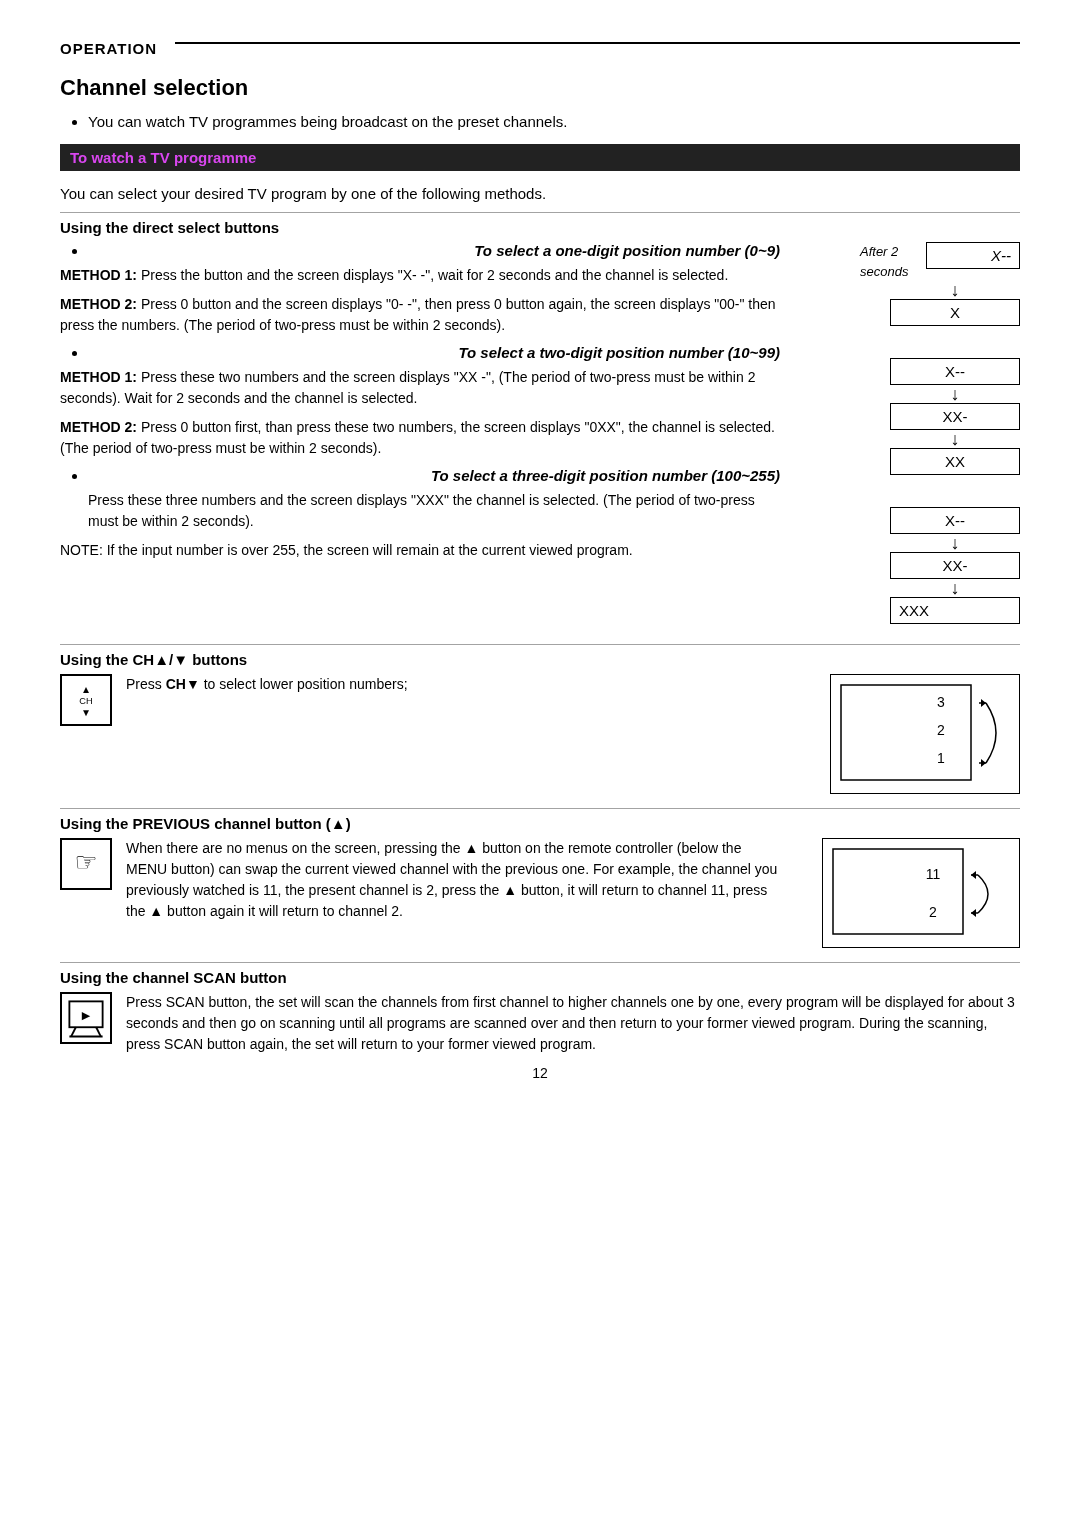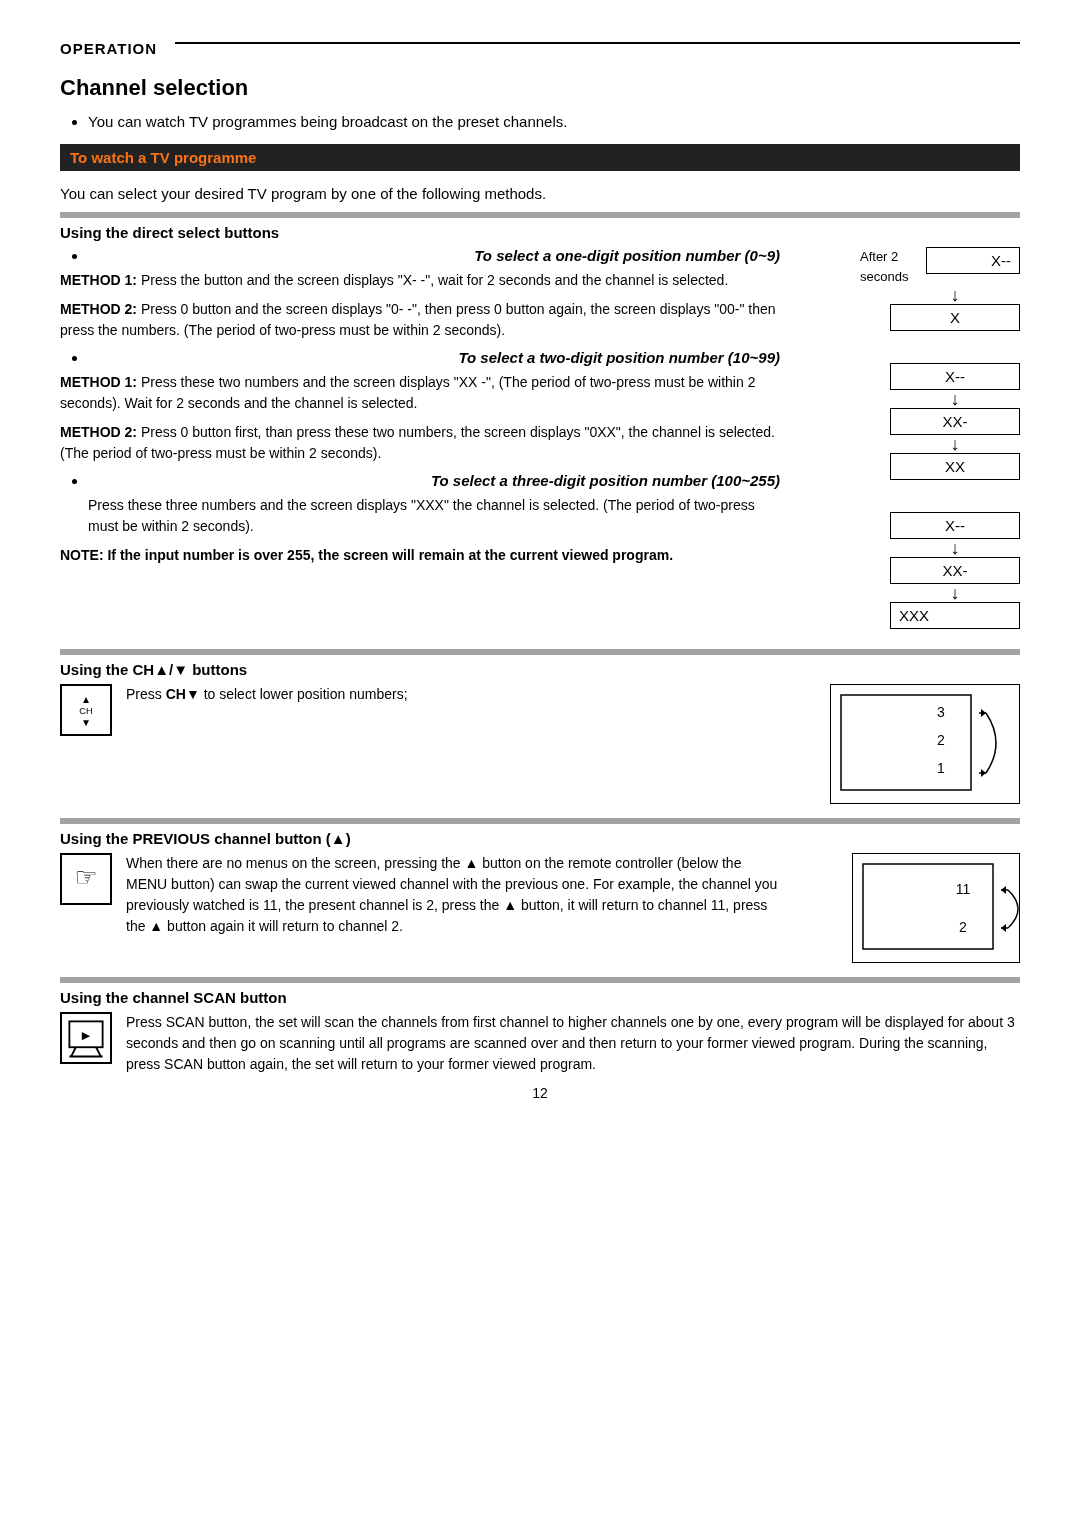--- a/index.html
+++ b/index.html
@@ -44,21 +44,21 @@
     .intro-bullet {
       list-style: disc;
       margin-left: 28px;
       margin-bottom: 14px;
       font-size: 15px;
     }
 
     
     .section-bar {
       background: #222;
-      color: #f97316;
+      color: #d946ef;
       font-size: 15px;
       font-weight: bold;
       padding: 5px 10px;
       margin-bottom: 14px;
     }
 
     
     .body-text {
       font-size: 15px;
       margin-bottom: 10px;
@@ -81,21 +81,21 @@
       flex-direction: column;
       align-items: flex-end;
       gap: 8px;
       padding-top: 0;
     }
 
     
     .subsection-header {
       font-size: 15px;
       font-weight: bold;
-      border-top: 6px solid #a3a3a3;
+      border-top: 1px solid #a3a3a3;
       padding-top: 6px;
       margin-top: 6px;
       margin-bottom: 6px;
     }
 
     
     .bullet-italic {
       list-style: disc;
       margin-left: 28px;
       margin-bottom: 6px;
@@ -116,21 +116,20 @@
     .method-label {
       font-weight: bold;
     }
 
     
     .note-text {
       font-size: 14px;
       margin-top: 6px;
       margin-bottom: 10px;
       line-height: 1.5;
-      font-weight: bold;
     }
 
     
     .arrow-down {
       text-align: center;
       font-size: 18px;
       line-height: 1;
     }
 
     
@@ -227,21 +226,21 @@
       <span>Press these three numbers and the screen displays "XXX" the channel is selected. (The period of two-press must be within 2 seconds).</span>
     </div>
 
     <p class="note-text">NOTE: If the input number is over 255, the screen will remain at the current viewed program.</p>
 
   </div>
 
   <div class="right-col">
 
     <div class="diag-group">
-      <div style="display:flex; align-items:flex-start; gap:18px; width:160px;">
+      <div style="display:flex; align-items:flex-start; gap:18px; width:160px;font-style:italic;">
         <div style="font-size:13px; line-height:1.5;">
           <span>After 2</span><br>
           <span>seconds</span>
         </div>
         <div class="small-box-diag">
           <span>X--</span>
         </div>
       </div>
       <div style="width:130px; text-align:center; margin-left:30px;">
         <div class="arrow-down">↓</div>
@@ -339,21 +338,21 @@
           <text x="26" y="34" text-anchor="middle" font-size="28" font-family="Arial">☞</text>
         </svg>
       </div>
       <div class="icon-row-text">
         <p>When there are no menus on the screen, pressing the ▲ button on the remote controller (below the MENU button) can swap the  current viewed channel with the previous one. For example, the channel you previously watched is 11, the present channel is 2, press the ▲ button, it will return to channel 11, press the ▲ button again it will return to channel 2.</p>
       </div>
     </div>
   </div>
 
   <div class="right-col" style="padding-top:0; justify-content:flex-start;">
-    <div style="position:relative; width:168px; height:110px; border:1.5px solid #000;">
+    <div style="position:relative; width:198px; height:110px; border:1.5px solid #000;">
       <svg width="190" height="110" viewBox="0 0 190 110">
         <rect x="10" y="10" width="130" height="85" fill="none" stroke="#000" stroke-width="1.5"></rect>
 
         <text x="110" y="40" font-size="14" font-family="Arial" text-anchor="middle">11</text>
         <text x="110" y="78" font-size="14" font-family="Arial" text-anchor="middle">2</text>
 
         <path d="M 155 36 L 148 36" stroke="#000" stroke-width="1.5" fill="none"></path>
         <polygon points="148,36 153,32 153,40" fill="#000"></polygon>
         <path d="M 155 74 L 148 74" stroke="#000" stroke-width="1.5" fill="none"></path>
         <polygon points="148,74 153,70 153,78" fill="#000"></polygon>

